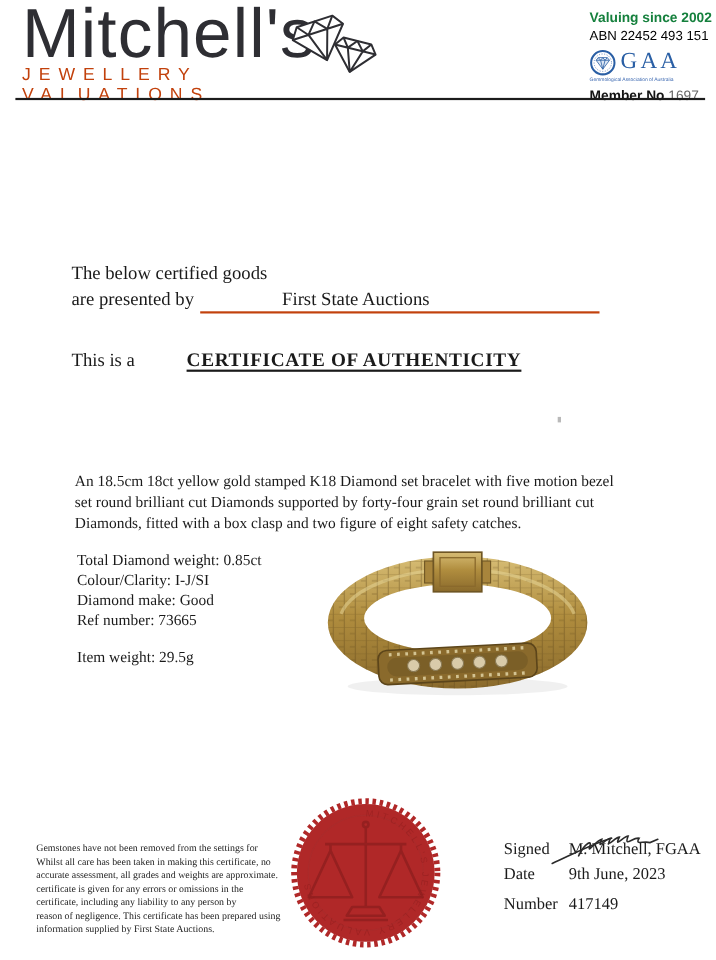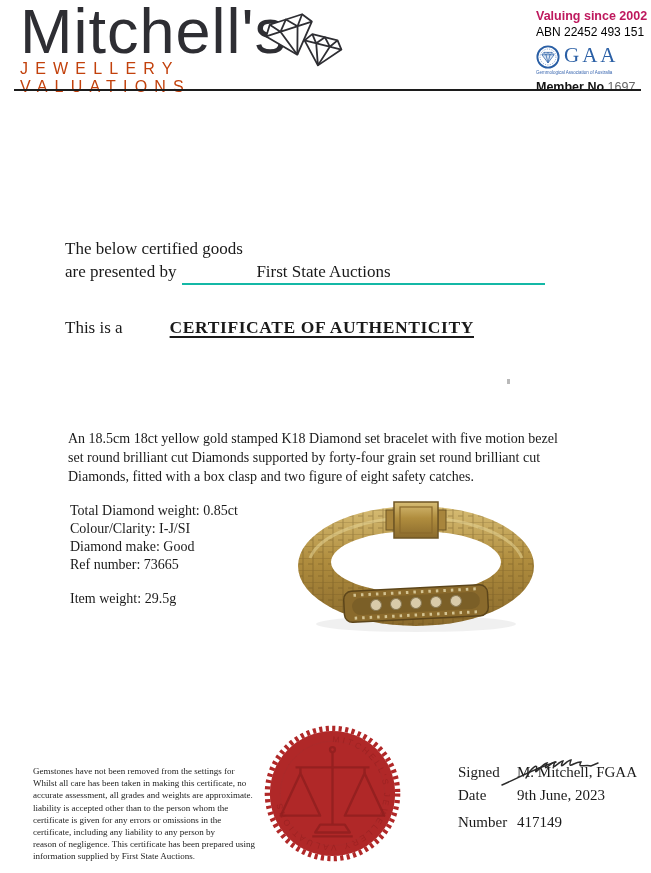--- a/index.html
+++ b/index.html
@@ -6,33 +6,33 @@
   .page{
     position:relative;width:651px;height:873px;background:#ffffff;overflow:hidden;
     font-family:"Liberation Serif", serif;color:#1a1a1a;
   }
   
   .logo{position:absolute;left:20px;top:6px;width:340px;}
   .brand{font-family:"Liberation Sans", sans-serif;font-weight:300;font-size:63px;line-height:50px;color:#2e2e33;letter-spacing:1px;}
   .brand-sub{font-family:"Liberation Sans", sans-serif;font-size:16px;letter-spacing:7.2px;color:#c2410c;margin-top:4px;}
   .diamonds{position:absolute;left:231px;top:-3px;}
   .hdr-right{position:absolute;left:536px;top:9px;width:110px;font-family:"Liberation Sans", sans-serif;}
-  .valuing{font-size:12.5px;font-weight:bold;color:#be185d;white-space:nowrap;}
+  .valuing{font-size:12.5px;font-weight:bold;color:#15803d;white-space:nowrap;}
   .abn{font-size:12px;color:#000000;white-space:nowrap;margin-top:2px;}
   .gaa-row{display:flex;align-items:flex-start;margin-top:6px;}
   .gaa-text{font-family:"Liberation Serif", serif;font-size:21px;letter-spacing:3px;color:#2a5fa5;margin-left:4px;line-height:20px;}
   .gaa-caption{font-size:4.5px;color:#3a67b0;margin-top:1px;white-space:nowrap;}
   .member{font-size:12.5px;margin-top:5px;white-space:nowrap;}
   .member b{color:#141414;}
   .member span.mno{color:#666;font-weight:normal;}
   .hdr-rule{position:absolute;left:14px;top:89px;width:627px;height:2px;background:#1c1c1c;}
   
   .presented{position:absolute;left:65px;top:237px;width:480px;font-size:17px;line-height:23px;}
   .presented-row{display:flex;align-items:baseline;}
-  .fill-line{flex:1;border-bottom:2px solid #14b8a6;margin-left:6px;}
+  .fill-line{flex:1;border-bottom:2px solid #c2410c;margin-left:6px;}
   .presenter{padding-left:74px;white-space:nowrap;}
   
   .titleline{position:absolute;left:65px;top:317px;font-size:17px;white-space:nowrap;}
   .cert-title{font-weight:bold;font-size:17.5px;letter-spacing:.6px;margin-left:47px;
     text-decoration:underline;text-underline-offset:3px;text-decoration-thickness:1.5px;}
   
   .descr{position:absolute;left:68px;top:429px;font-size:14px;line-height:19px;}
   .descr div{white-space:nowrap;}
   .details{position:absolute;left:70px;top:502px;font-size:14px;line-height:18px;}
   .details div{white-space:nowrap;}
@@ -149,21 +149,20 @@
         <circle cx="20" cy="-1" r="5.5"></circle>
           <circle cx="40" cy="-1" r="5.5"></circle>
       </g>
     </g>
   </svg>
 
   <div class="disclaimer">
     <div>Gemstones have not been removed from the settings for</div>
     <div>Whilst all care has been taken in making this certificate, no</div>
     <div>accurate assessment, all grades and weights are approximate.</div>
-    <div>liability is accepted other than to the person whom the</div>
     <div>certificate is given for any errors or omissions in the</div>
     <div>certificate, including any liability to any person by</div>
     <div>reason of negligence. This certificate has been prepared using</div>
     <div>information supplied by First State Auctions.</div>
   </div>
 
   <svg class="seal" width="143" height="143" viewBox="0 0 145 145">
     <circle cx="72.5" cy="72.5" r="66" fill="none" stroke="#b02828" stroke-width="5.5" stroke-dasharray="3.2 3.4"></circle>
     <circle cx="72.5" cy="72.5" r="63.5" fill="#b02828"></circle>
     <circle cx="72.5" cy="72.5" r="53" fill="none" stroke="#a03030" stroke-width="1" opacity="0.35"></circle>

